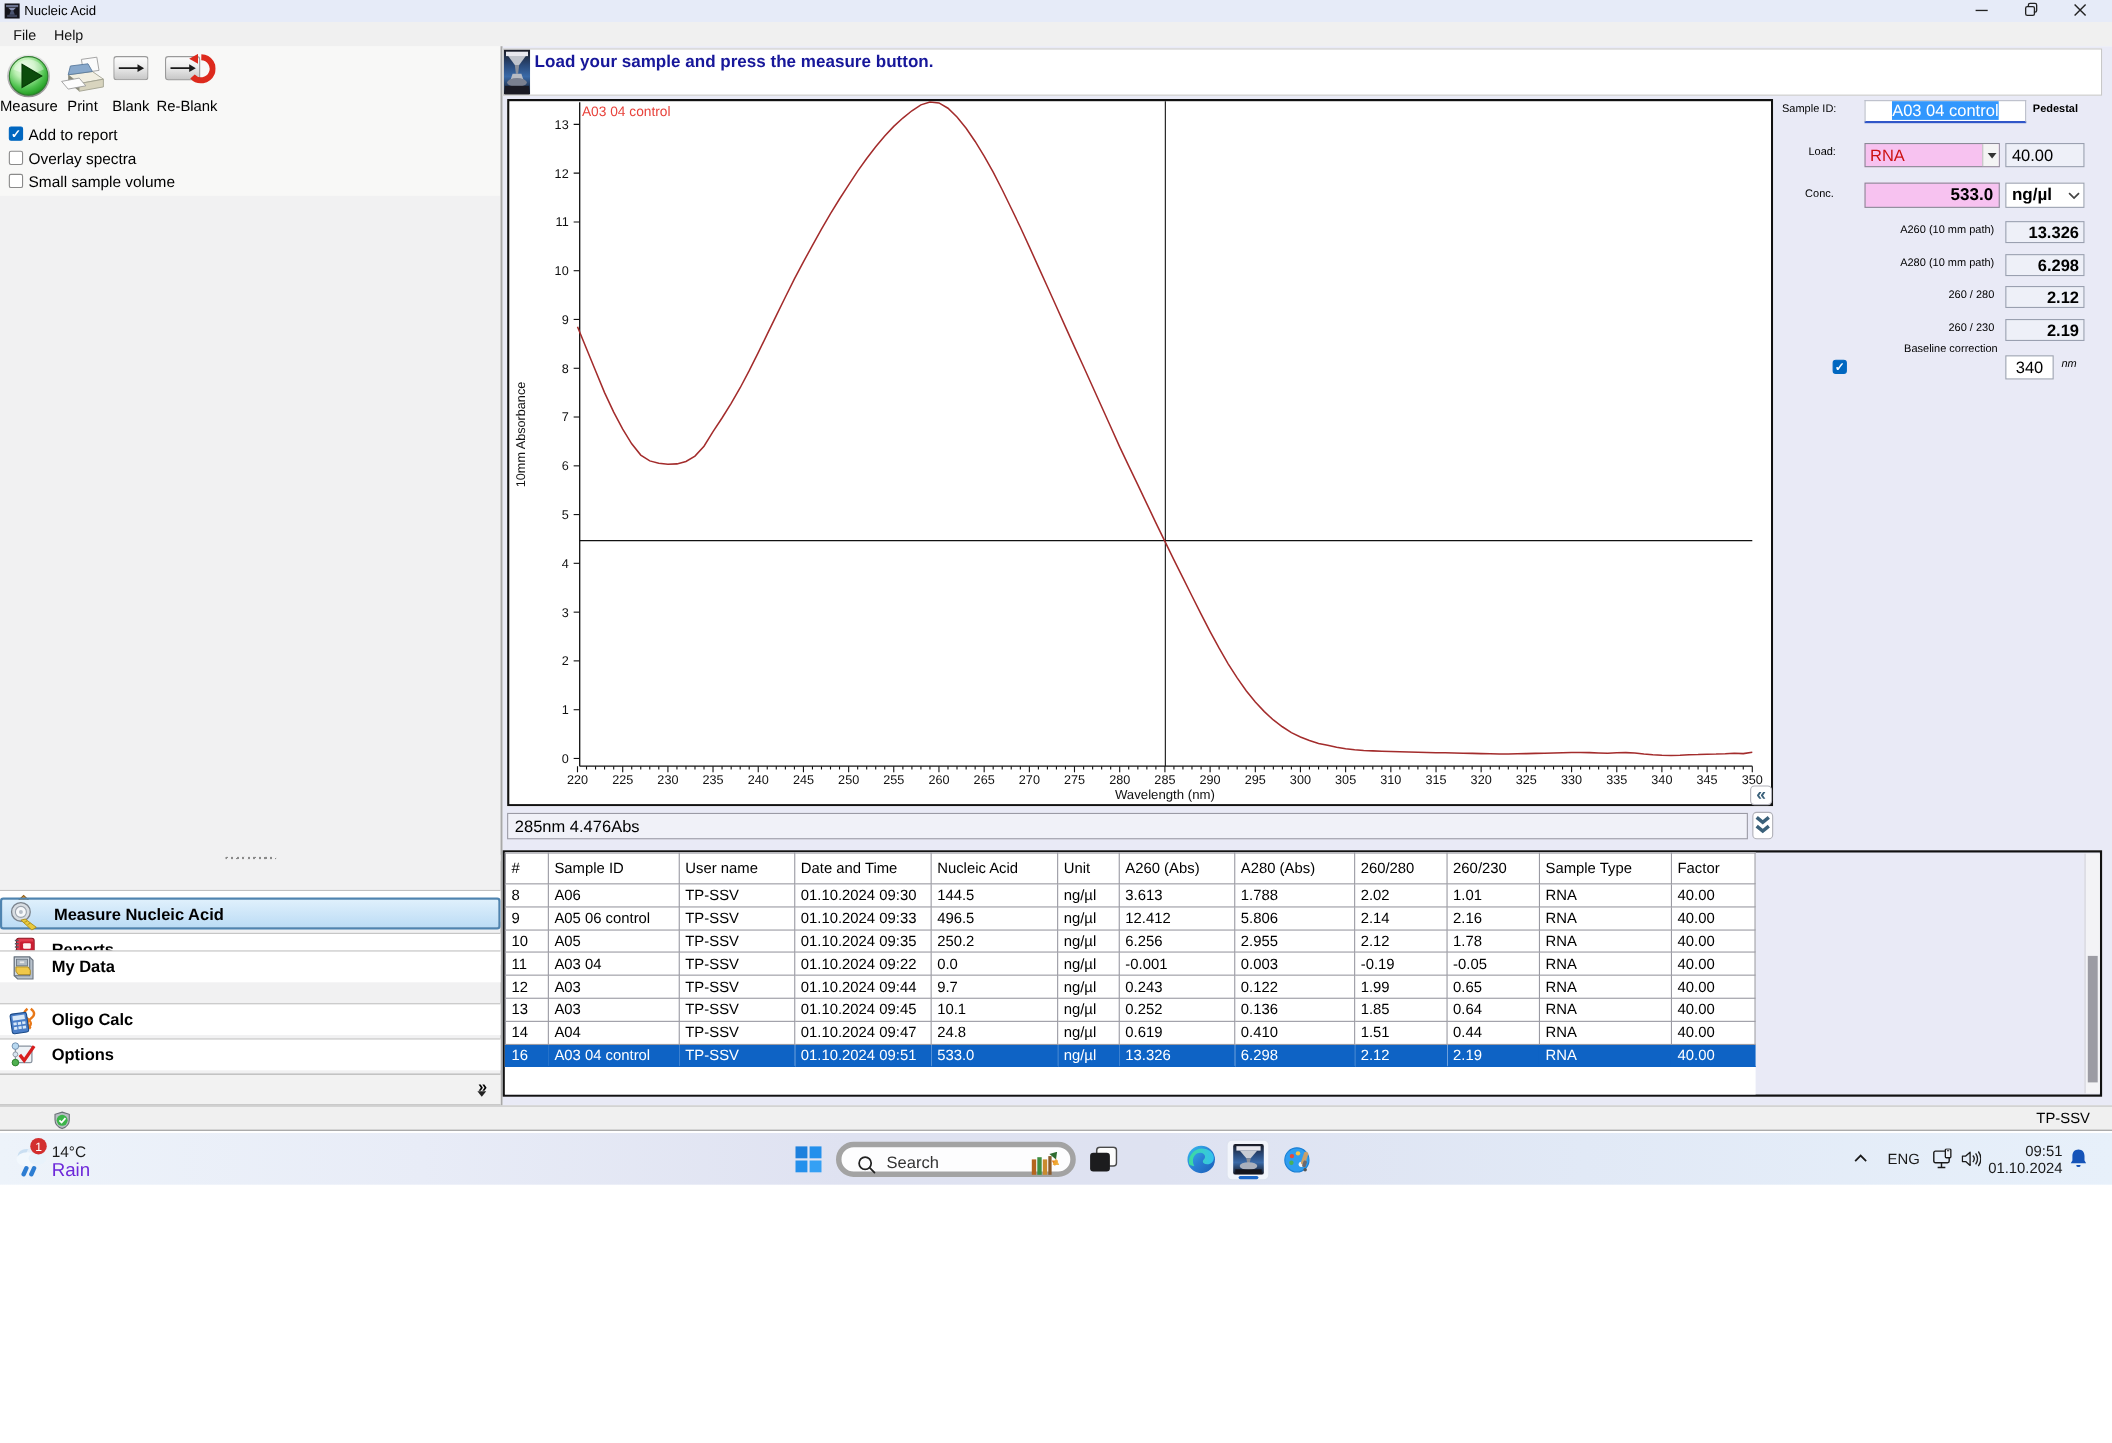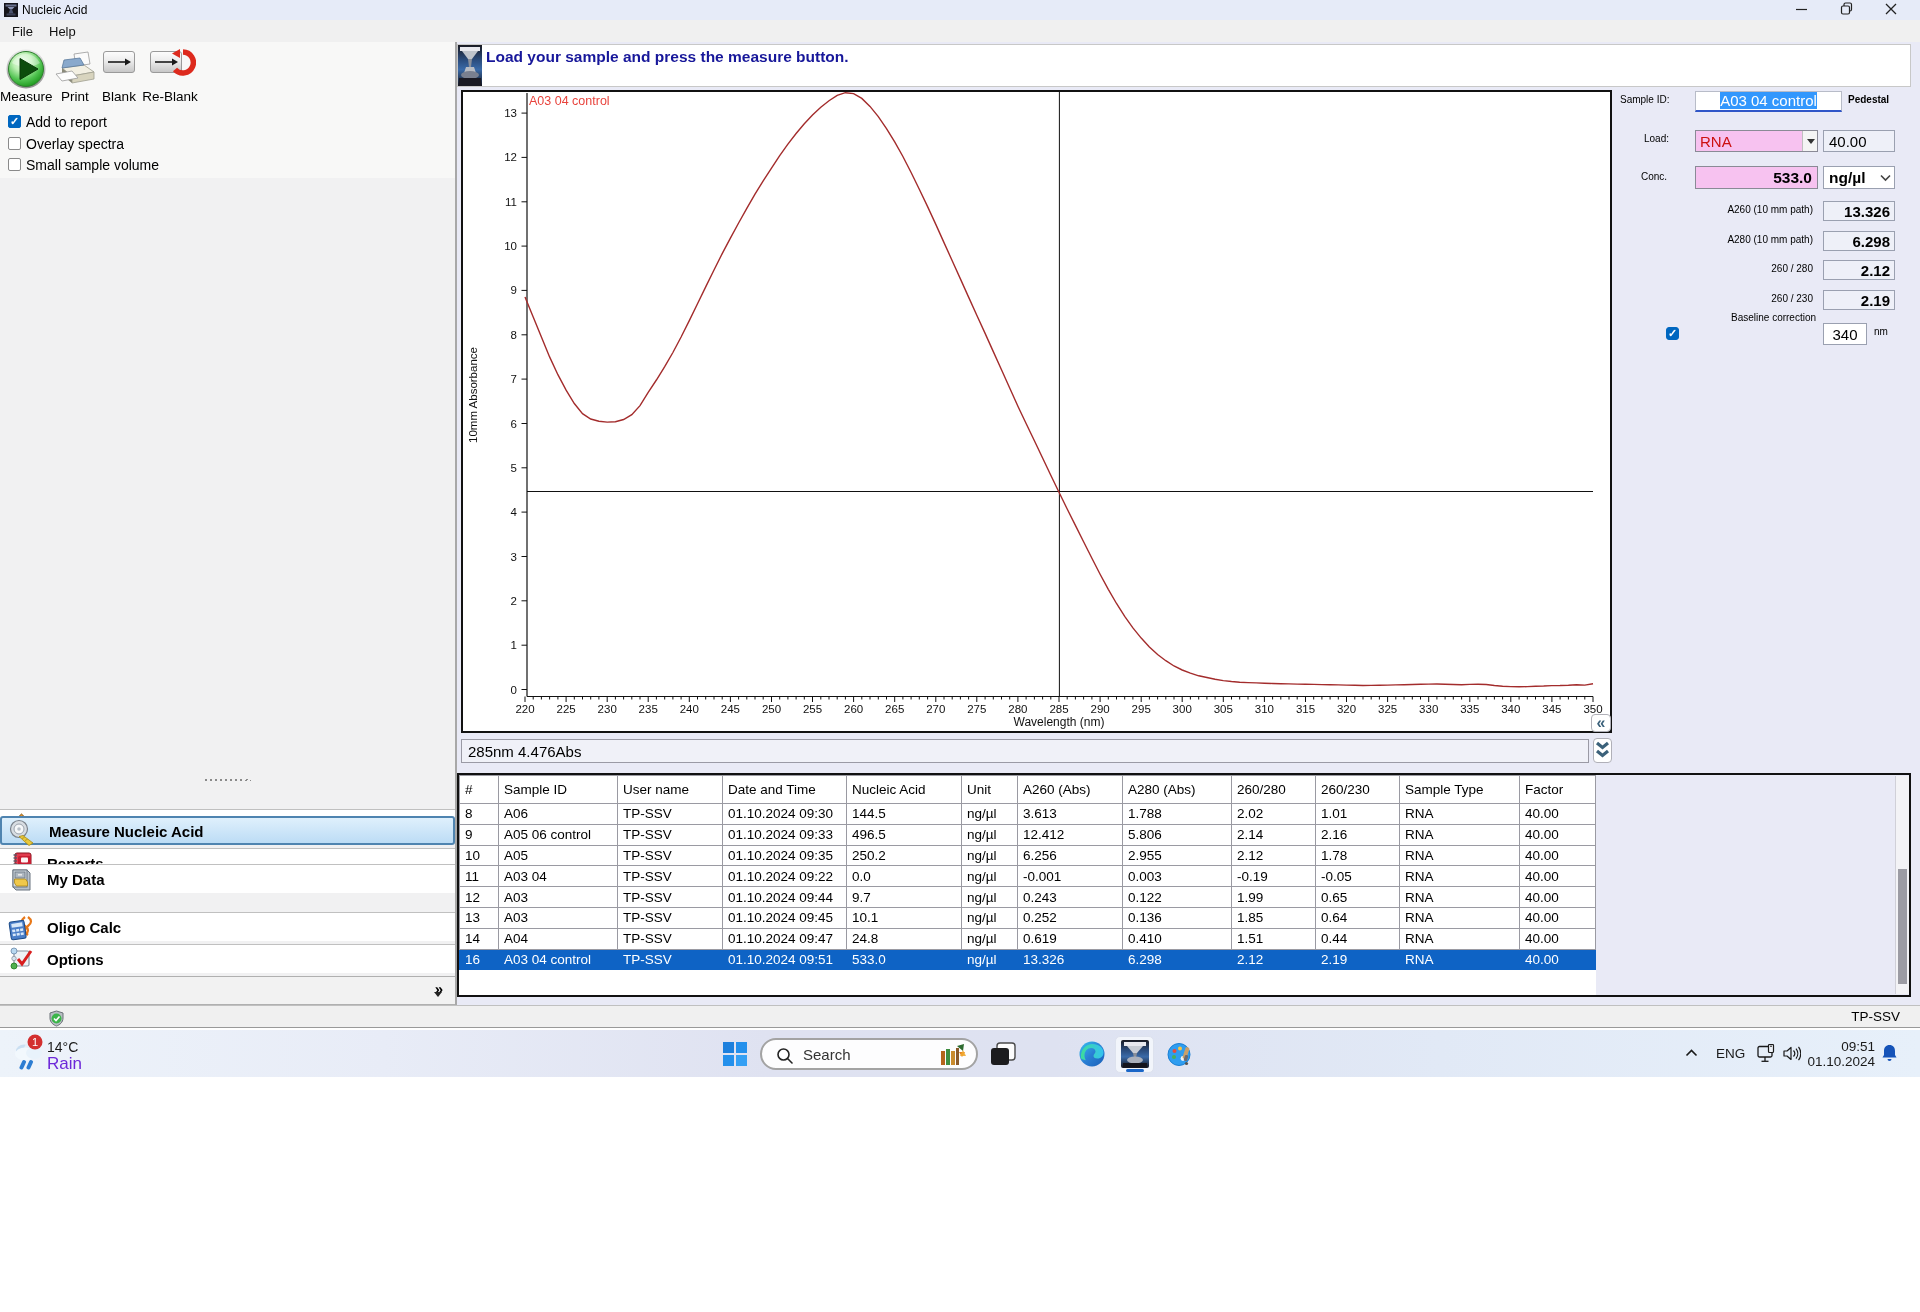--- a/index.html
+++ b/index.html
@@ -473,21 +473,21 @@
   <div class="abs fvalbox" style="left:1823px;top:201px;width:72px;height:20px;padding-top:1px;">13.326</div>
   <div class="abs flabel" style="left:1613px;top:234px;width:200px;text-align:right;">A280 (10 mm path)</div>
   <div class="abs fvalbox" style="left:1823px;top:231px;width:72px;height:20px;padding-top:1px;">6.298</div>
   <div class="abs flabel" style="left:1613px;top:263px;width:200px;text-align:right;">260 / 280</div>
   <div class="abs fvalbox" style="left:1823px;top:260px;width:72px;height:20px;padding-top:1px;">2.12</div>
   <div class="abs flabel" style="left:1613px;top:293px;width:200px;text-align:right;">260 / 230</div>
   <div class="abs fvalbox" style="left:1823px;top:290px;width:72px;height:20px;padding-top:1px;">2.19</div>
   <div class="abs cbox on" style="left:1666px;top:327px;border-radius:3px;"></div>
   <div class="abs flabel" style="left:1684px;top:312px;margin-left:47px;">Baseline correction</div>
   <div class="abs" style="left:1823px;top:323px;width:44px;height:22px;background:#fff;border:1px solid #9aa0b0;font-size:15px;text-align:center;padding-top:2px;">340</div>
-  <div class="abs flabel" style="left:1874px;top:326px;">nm</div>
+  <div class="abs flabel" style="left:1874px;top:326px;font-style:italic;">nm</div>
   <div class="abs" id="tablepanel"></div>
   <div class="abs" style="left:459px;top:775px;width:1137px;height:220px;background:#fff;"></div>
   <table class="abs" id="dtable" cellspacing="0">
     <tbody>
         <tr class="hd">
           <td style="width:39px;">#</td>
           <td style="width:119px;">Sample ID</td>
           <td style="width:105px;">User name</td>
           <td style="width:124px;">Date and Time</td>
           <td style="width:115px;">Nucleic Acid</td>
@@ -639,21 +639,21 @@
   <div class="abs" style="left:47px;top:1039px;font-size:14px;color:#1a1a1a;">14°C</div>
   <div class="abs" style="left:47px;top:1054px;font-size:17px;color:#6d28d9;">Rain</div>
 
   <svg class="abs" style="left:723px;top:1042px;" width="24" height="24" viewBox="0 0 24 24">
     <rect x="0" y="0" width="11" height="11" fill="#1d80dd"></rect>
       <rect x="13" y="0" width="11" height="11" fill="#2490ec"></rect>
     <rect x="0" y="13" width="11" height="11" fill="#2490ec"></rect>
       <rect x="13" y="13" width="11" height="11" fill="#35a0f4"></rect>
   </svg>
 
-  <div class="abs" style="left:760px;top:1038px;width:218px;height:32px;background:#fdfdfe;border:2px solid #a3a3a3;border-radius:16px;">
+  <div class="abs" style="left:760px;top:1038px;width:218px;height:32px;background:#fdfdfe;border:5px solid #a3a3a3;border-radius:16px;">
     <svg style="position:absolute;left:14px;top:7px;" width="18" height="18" viewBox="0 0 18 18">
       <circle cx="7.5" cy="7.5" r="5.5" fill="none" stroke="#222" stroke-width="1.6"></circle>
       <line x1="11.8" y1="11.8" x2="16" y2="16" stroke="#222" stroke-width="1.6" stroke-linecap="round"></line>
     </svg>
     <span style="position:absolute;left:41px;top:6px;font-size:15px;color:#333;">Search</span>
     <svg style="position:absolute;right:10px;top:4px;" width="26" height="24" viewBox="0 0 26 24">
       <rect x="1" y="7" width="4" height="14" fill="#b5651d"></rect>
         <rect x="6" y="5" width="4" height="16" fill="#3e8e41"></rect>
       <rect x="11" y="7" width="4" height="14" fill="#c98b2d"></rect>
         <rect x="16" y="4" width="3" height="17" fill="#8a5a2a"></rect>

